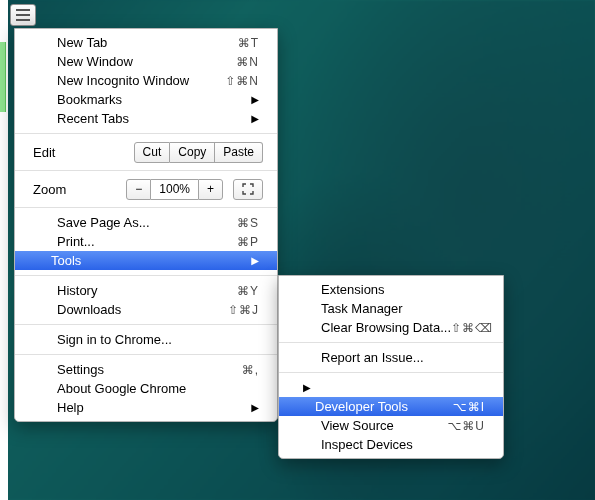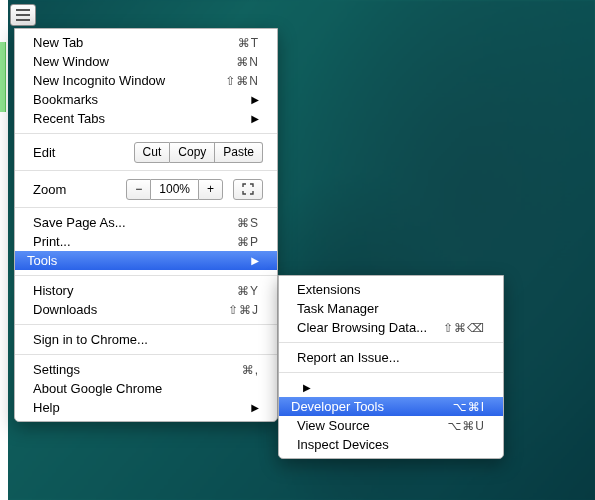--- a/index.html
+++ b/index.html
@@ -42,21 +42,21 @@
   .main-menu { left: 14px; top: 28px; width: 264px; }
   .sub-menu  { left: 278px; top: 275px; width: 226px; }
   .item {
     display: flex; align-items: center; justify-content: space-between;
     padding: 2px 18px 2px 18px; height: 19px; color: #000;
     white-space: nowrap;
   }
   .item.highlight {
     background: linear-gradient(#5a8ff6,#2b63e8); color: #fff; padding-left: 12px;
   }
-  .item .label { flex: 1; }
+  .item .label { flex: 1; margin-left: 24px; }
   .item .shortcut {
     font-family: "Lucida Grande", Arial, sans-serif;
     font-size: 12px; letter-spacing: 1px; color: #4a4a4a;
   }
   .item.highlight .shortcut { color: #fff; }
   .item .arrow { font-size: 10px; color: #000; padding-left: 6px; }
   .item.highlight .arrow { color: #fff; }
   .sep { height: 0; border-top: 1px solid #e0e0e0; margin: 5px 0; }
   .edit-row {
     display: flex; align-items: center; justify-content: space-between;

